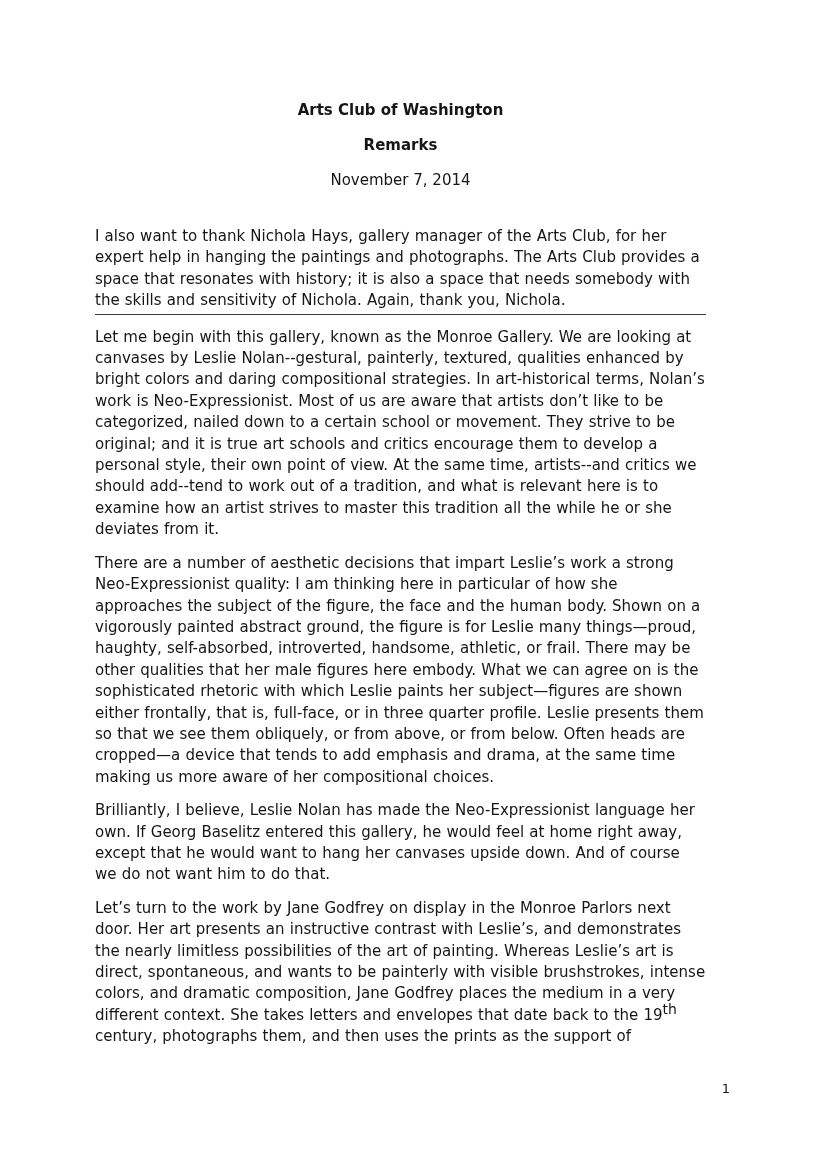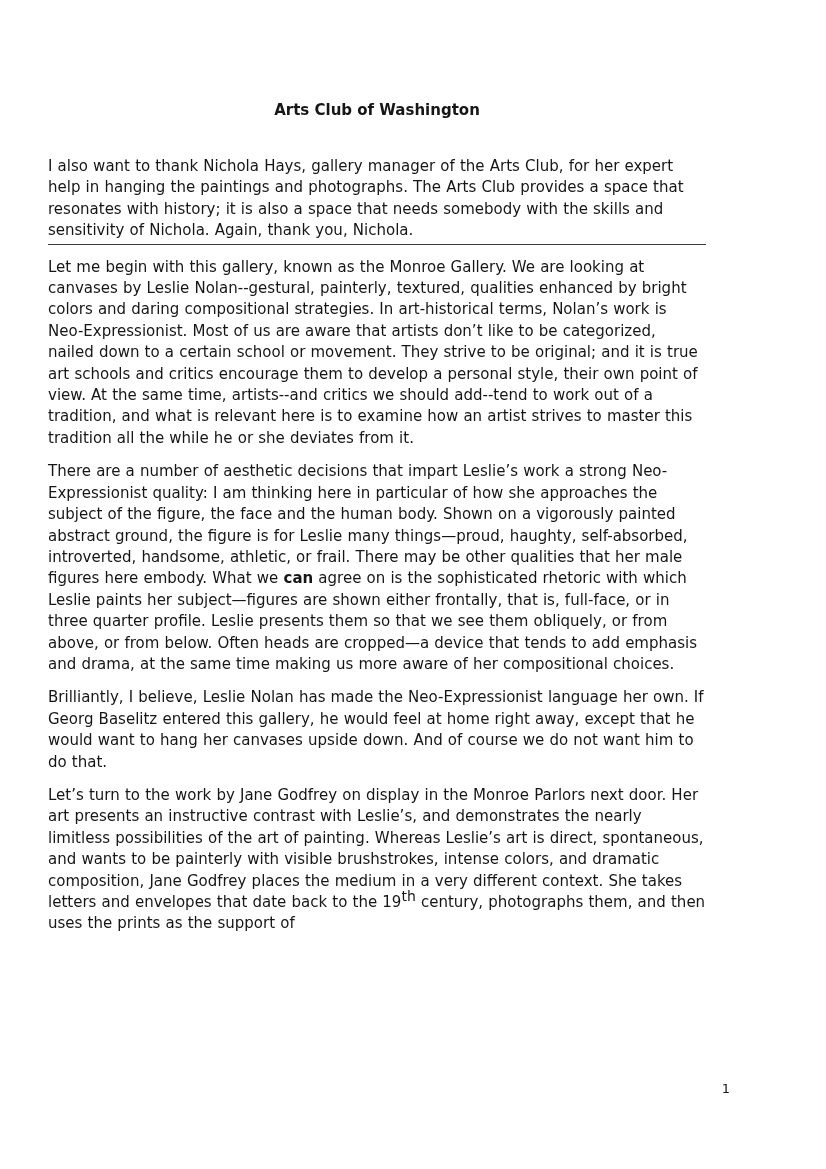--- a/index.html
+++ b/index.html
@@ -6,21 +6,21 @@
     margin: 0;
     padding: 0;
     background: #ffffff;
   }
   .page {
     position: relative;
     width: 802px;
     height: 1169px;
     background: #ffffff;
     box-sizing: border-box;
-    padding: 100px 96px 0 48px;
+    padding: 100px 96px 0 95px;
     font-family: "DejaVu Sans", "Liberation Sans", sans-serif;
     color: #161616;
     overflow: hidden;
   }
   .doc-header {
     margin-bottom: 35px;
   }
   .doc-header p {
     margin: 0 0 14px 0;
     text-align: center;
@@ -35,21 +35,21 @@
     font-size: 15px;
     line-height: 21.4px;
     text-align: left;
     word-spacing: 0.4px;
   }
   .doc-body p.para.ruled {
     border-bottom: 1px solid #3a3a3a;
     padding-bottom: 2px;
   }
   .doc-body b {
-    font-weight: 700;
+    font-weight: 400;
   }
   .doc-body sup {
     font-size: 14px;
     line-height: 0;
     vertical-align: super;
   }
   .doc-footer {
     position: absolute;
     top: 1081px;
     left: 99px;
@@ -60,20 +60,22 @@
     color: #161616;
   }
 </style>
 </head>
 <body>
 
 <div class="page">
 
   <div class="doc-header">
     <p class="bold">Arts Club of Washington</p>
+    <p class="bold">Remarks</p>
+    <p>November 7, 2014</p>
   </div>
 
   <div class="doc-body">
       <p class="para ruled"><span>I also want to thank Nichola Hays, gallery manager of the Arts Club, for her expert help in hanging the paintings and photographs. The Arts Club provides a space that resonates with history; it is also a space that needs somebody with the skills and sensitivity of Nichola. Again, thank you, Nichola.</span></p>
       <p class="para"><span>Let me begin with this gallery, known as the Monroe Gallery. We are looking at canvases by Leslie Nolan--gestural, painterly, textured, qualities enhanced by bright colors and daring compositional strategies. In art-historical terms, Nolan’s work is Neo-Expressionist.  Most of us are aware that artists don’t like to be categorized, nailed down to a certain school or movement. They strive to be original; and it is true art schools and critics encourage them to develop a personal style, their own point of view. At the same time, artists--and critics we should add--tend to work out of a tradition, and what is relevant here is to examine how an artist strives to master this tradition all the while he or she deviates from it.</span></p>
       <p class="para"><span>There are a number of aesthetic decisions that impart Leslie’s work a strong Neo-Expressionist quality: I am thinking here in particular of how she approaches the subject of the figure, the face and the human body. Shown on a vigorously painted abstract ground, the figure is for Leslie many things—proud, haughty, self-absorbed, introverted, handsome, athletic, or frail. There may be other qualities that her male figures here embody. What we </span><b>can</b><span> agree on is the sophisticated rhetoric with which Leslie paints her subject—figures are shown either frontally, that is, full-face, or in three quarter profile. Leslie presents them so that we see them obliquely, or from above, or from below. Often heads are cropped—a device that tends to add emphasis and drama, at the same time making us more aware of her compositional choices.</span></p>
       <p class="para"><span>Brilliantly, I believe, Leslie Nolan has made the Neo-Expressionist language her own. If Georg Baselitz entered this gallery, he would feel at home right away, except that he would want to hang her canvases upside down. And of course we do not want him to do that.</span></p>
       <p class="para"><span>Let’s turn to the work by Jane Godfrey on display in the Monroe Parlors next door. Her art presents an instructive contrast with Leslie’s, and demonstrates the nearly limitless possibilities of the art of painting. Whereas Leslie’s art is direct, spontaneous, and wants to be painterly with visible brushstrokes, intense colors, and dramatic composition, Jane Godfrey places the medium in a very different context. She takes letters and envelopes that date back to the 19</span><sup>th</sup><span> century, photographs them, and then uses the prints as the support of</span></p>
     </div>
 

